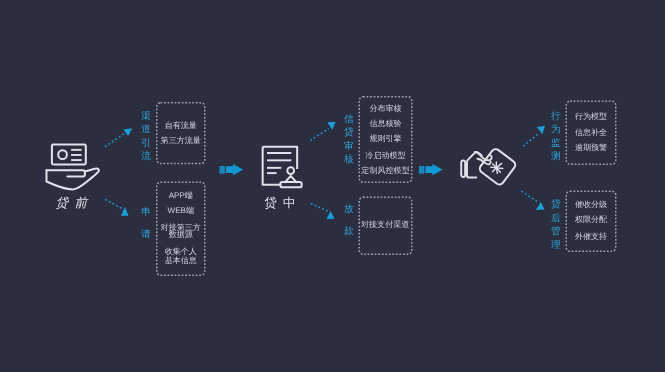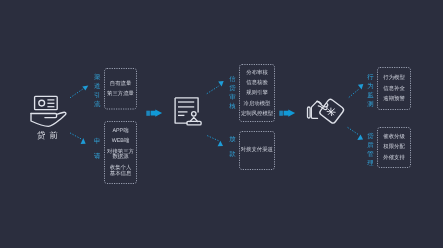--- a/index.html
+++ b/index.html
@@ -41,34 +41,35 @@
       <line x1="19.4" y1="12.7" x2="26.4" y2="12.7" stroke="#dfe2ea" stroke-width="1.25"></line>
       <path d="M3.0,19.5 L27.3,19.5 C28.0,19.5 28.6,20.1 28.6,20.8
                L28.6,22.3 C28.6,23.0 28.0,23.6 27.3,23.6 L16.9,23.6" fill="none" stroke="#dfe2ea" stroke-width="1.35" stroke-linejoin="round" stroke-linecap="round"></path>
       <path d="M3.0,19.5 L3.0,27.0 C3.0,27.0 14.6,32.3 20.4,32.3
                C22.9,32.3 27.5,29.2 31.3,26.0
                C34.6,23.2 37.3,21.3 37.8,20.1
                C38.4,18.7 37.1,17.9 35.1,18.5
                C32.9,19.2 30.2,19.9 28.6,20.3" fill="none" stroke="#dfe2ea" stroke-width="1.35" stroke-linejoin="round" stroke-linecap="round"></path>
     </svg>
   </div>
-  <div class="slabel" style="left:25.6px;top:129.9px;width:48px;">贷前</div>
+  <div class="slabel" style="left:25.6px;top:129.9px;width:48px;font-style:italic;">贷前</div>
 
   <div class="sicon" style="left:172px;top:94px;width:34px;height:34px;">
     <svg width="34" height="34" viewBox="0 0 34 34">
       <path d="M3.1,3.9 L26.1,3.9 L26.1,18.6 M3.1,3.9 L3.1,29.1 L15.6,29.1" fill="none" stroke="#dfe2ea" stroke-width="1.35" stroke-linejoin="round"></path>
       <line x1="6.0" y1="8.0" x2="22.2" y2="8.0" stroke="#dfe2ea" stroke-width="1.3"></line>
       <line x1="6.0" y1="12.9" x2="22.2" y2="12.9" stroke="#dfe2ea" stroke-width="1.3"></line>
       <line x1="6.0" y1="17.9" x2="15.5" y2="17.9" stroke="#dfe2ea" stroke-width="1.3"></line>
       <line x1="6.0" y1="21.4" x2="12.4" y2="21.4" stroke="#dfe2ea" stroke-width="1.3"></line>
       <circle cx="21.8" cy="19.8" r="2.25" fill="none" stroke="#dfe2ea" stroke-width="1.3"></circle>
       <path d="M21.8,23.3 L18.0,27.5 M21.8,23.3 L25.6,27.5" fill="none" stroke="#dfe2ea" stroke-width="1.25" stroke-linecap="round"></path>
       <rect x="14.9" y="27.4" width="14.2" height="3.5" rx="1.2" fill="none" stroke="#dfe2ea" stroke-width="1.35"></rect>
     </svg>
   </div>
+  <div class="slabel" style="left:164.7px;top:129.8px;width:48px;">贷中</div>
 
   <div class="sicon" style="left:306px;top:94px;width:42px;height:38px;">
     <svg width="42" height="38" viewBox="0 0 42 38">
 
       <rect x="1.5" y="13.0" width="2.6" height="11.0" rx="1.3" fill="none" stroke="#dfe2ea" stroke-width="1.3"></rect>
 
       <rect x="16.45" y="7.95" width="18.5" height="18.5" rx="3.0" fill="none" stroke="#dfe2ea" stroke-width="1.35" transform="rotate(37 25.7 17.2)"></rect>
 
       <path d="M11.5,24.4 L6.7,24.4 C5.8,24.4 5.3,23.8 5.3,23.0
                L5.3,14.2 C5.3,13.6 5.5,13.1 5.9,12.6

